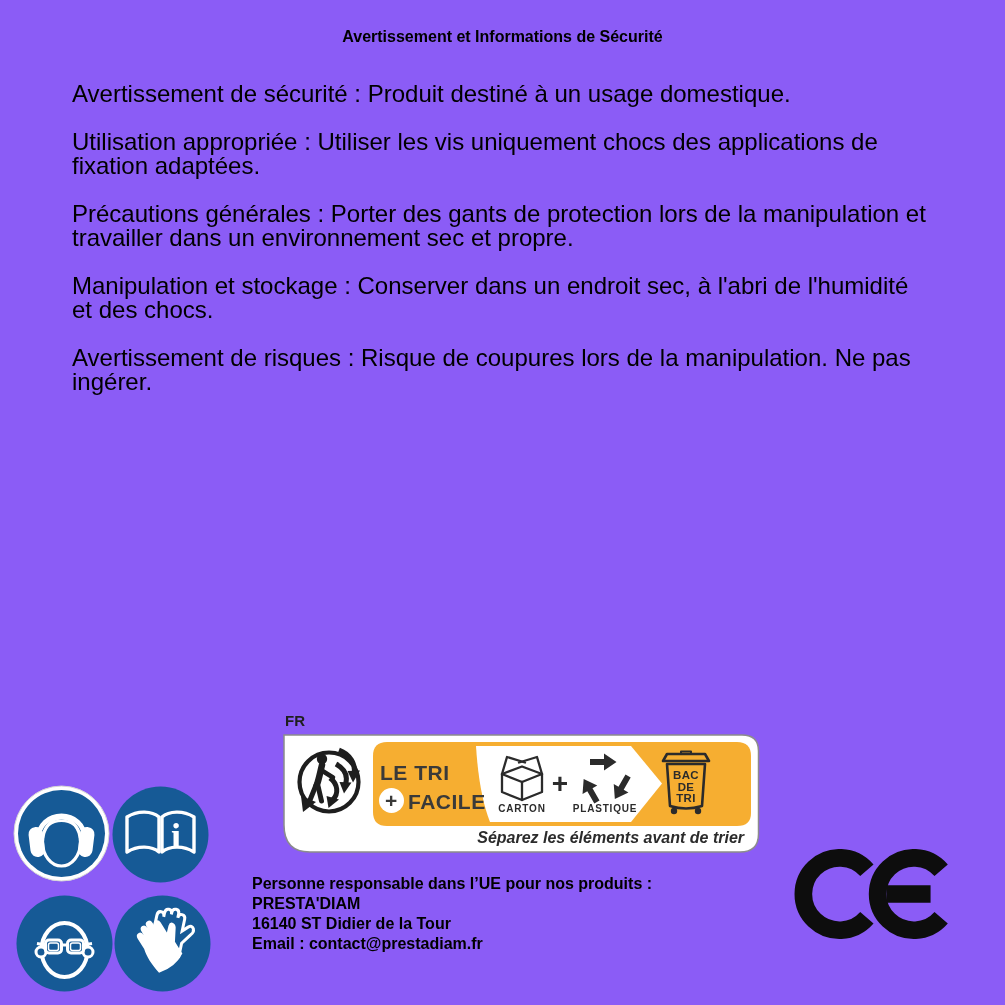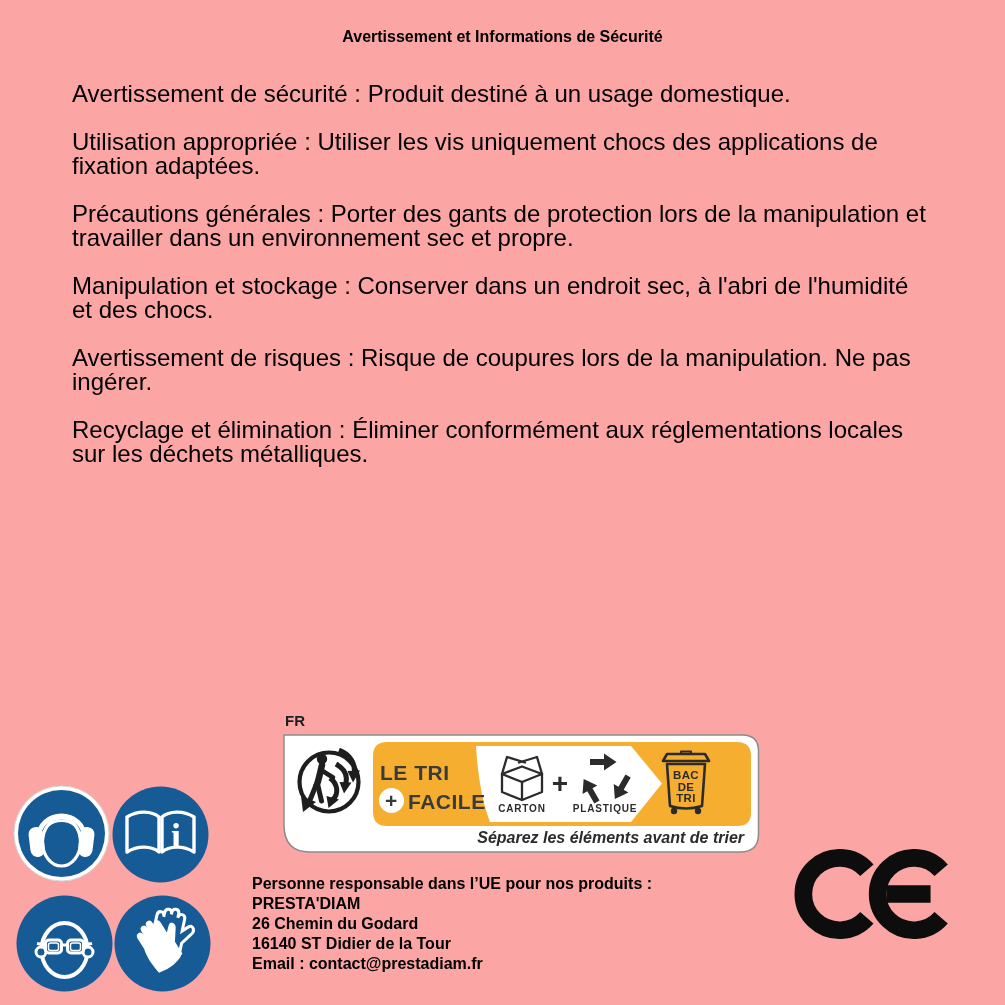--- a/index.html
+++ b/index.html
@@ -1,17 +1,17 @@
 <!DOCTYPE html>
 <html><head>
 <meta charset="utf-8">
 <style>
   html,body { margin:0; padding:0; background:#ffffff; }
   .page {
-    position:relative; width:1005px; height:1005px; background:#fca5a5;
+    position:relative; width:1005px; height:1005px; background:#8b5cf6;
     font-family:"Liberation Sans","DejaVu Sans",sans-serif; color:#111;
     overflow:hidden;
   }
   .title {
     position:absolute; top:28px; left:0; width:100%;
     text-align:center; font-size:16px; font-weight:bold; margin:0; color:#000;
   }
   .paragraphs { position:absolute; top:82px; left:72px; width:858px; }
   .paragraphs p { margin:0 0 24px 0; font-size:24px; line-height:24px; color:#000; }
 
@@ -50,21 +50,20 @@
 <div class="page">
 
   <h1 class="title">Avertissement et Informations de Sécurité</h1>
 
   <div class="paragraphs">
     <p>Avertissement de sécurité : Produit destiné à un usage domestique.</p>
     <p>Utilisation appropriée : Utiliser les vis uniquement chocs des applications de fixation adaptées.</p>
     <p>Précautions générales : Porter des gants de protection lors de la manipulation et travailler dans un environnement sec et propre.</p>
     <p>Manipulation et stockage : Conserver dans un endroit sec, à l'abri de l'humidité et des chocs.</p>
     <p>Avertissement de risques : Risque de coupures lors de la manipulation. Ne pas ingérer.</p>
-    <p>Recyclage et élimination : Éliminer conformément aux réglementations locales sur les déchets métalliques.</p>
   </div>
 
   <div class="safety-icons">
 
     <svg id="icon-ear" class="sicon" viewBox="0 0 97 97">
       <circle cx="48.5" cy="48.5" r="47.5" fill="#ffffff" stroke="#d5d5d5" stroke-width="1"></circle>
       <circle cx="48.5" cy="48.5" r="43.5" fill="#165A96"></circle>
       <g>
         <path d="M25,55 C25,23 72,23 72,55" stroke="#fff" stroke-width="5" fill="none"></path>
         <path d="M30,53 C30,30 67,30 67,53" stroke="#fff" stroke-width="2.4" fill="none"></path>
@@ -170,21 +169,20 @@
         </g>
       </g>
 
       <text x="461" y="109" class="tagline">Séparez les éléments avant de trier</text>
     </svg>
   </div>
 
   <div class="responsible">
     <div>Personne responsable dans l’UE pour nos produits :</div>
     <div>PRESTA'DIAM</div>
-    <div>26 Chemin du Godard</div>
     <div>16140 ST Didier de la Tour</div>
     <div>Email : contact@prestadiam.fr</div>
   </div>
 
   <svg class="ce" viewBox="0 0 172 98">
     <path d="M79.4,22.9 A39,39 0 1 0 79.4,74.1" stroke="#0d0d0d" stroke-width="19" fill="none"></path>
     <path d="M159.4,22.9 A39,39 0 1 0 159.4,74.1" stroke="#0d0d0d" stroke-width="19" fill="none"></path>
     <path d="M100.5,48.5 H148" stroke="#0d0d0d" stroke-width="19" fill="none"></path>
   </svg>
   <span class="sr">CE</span>

